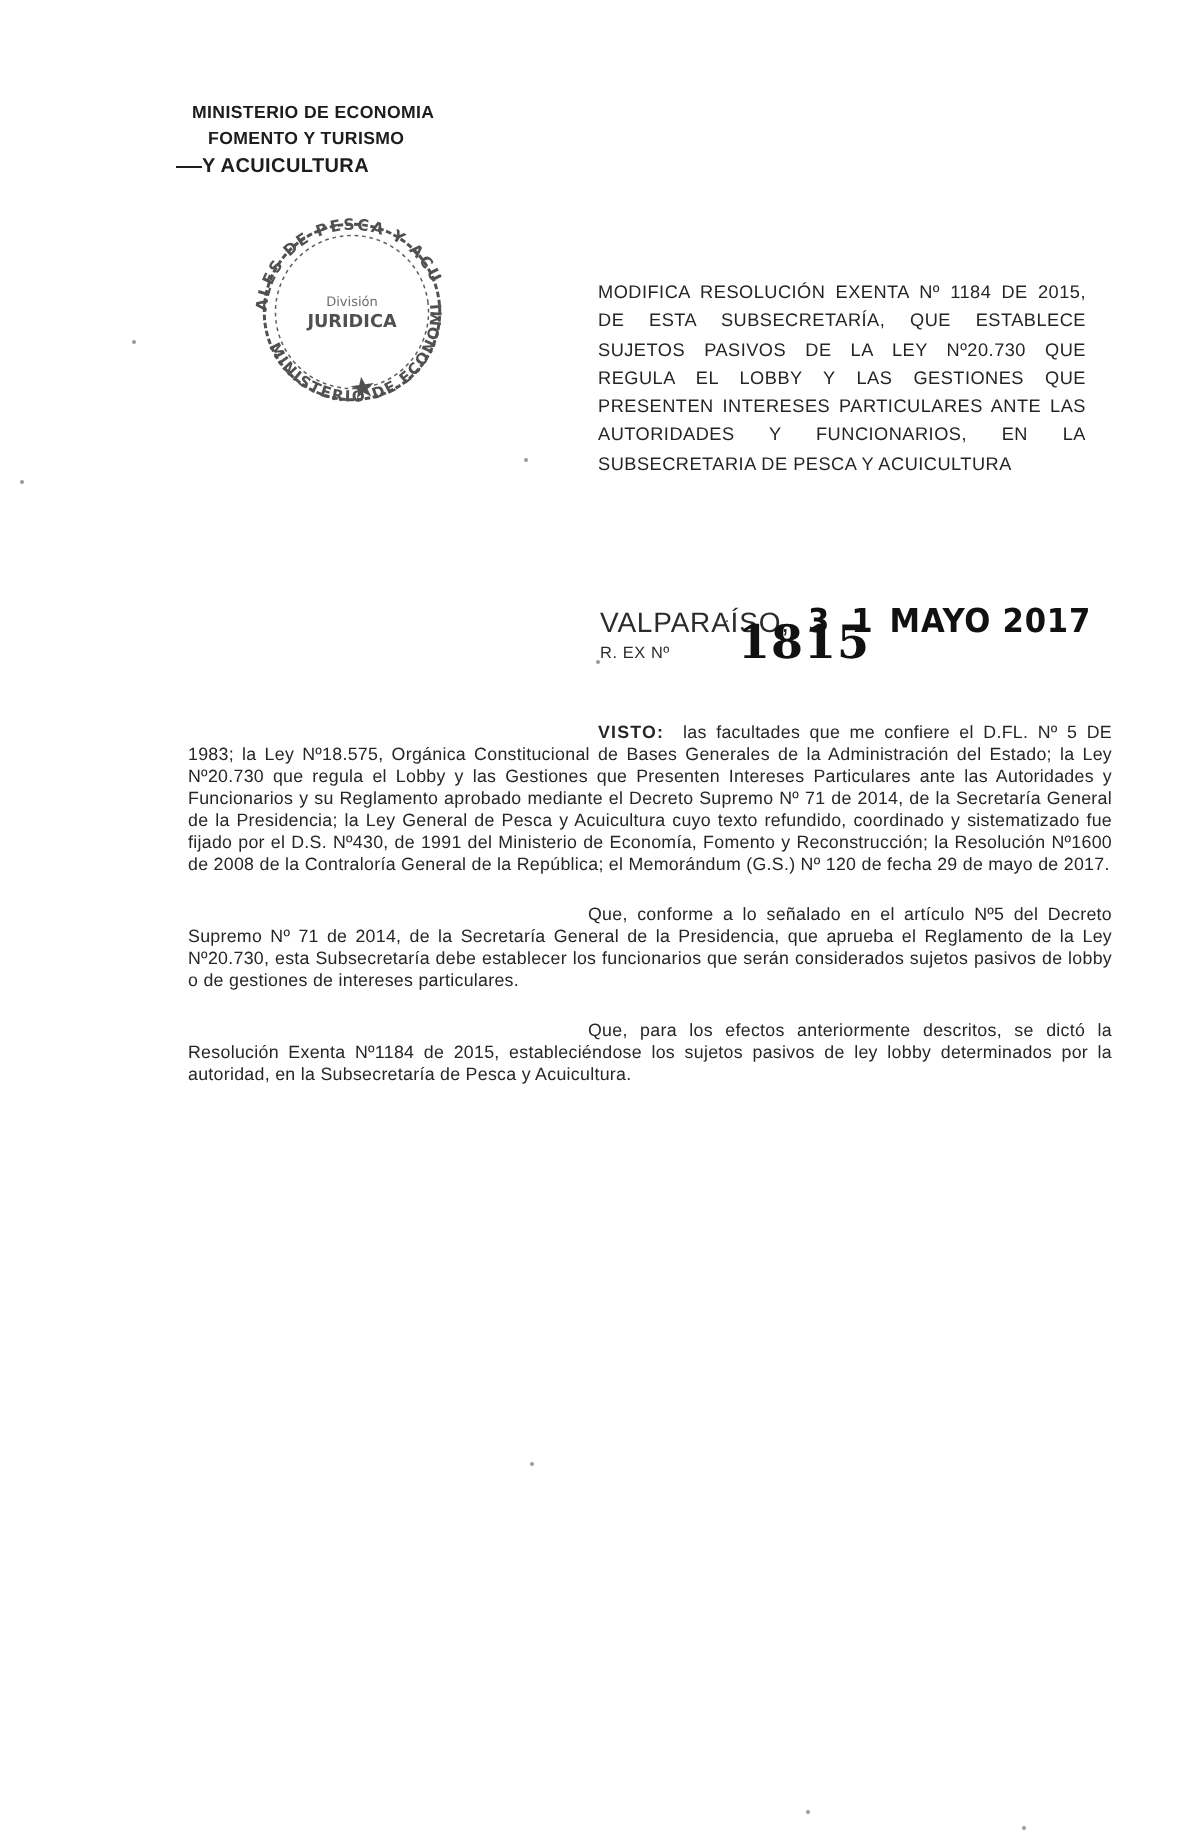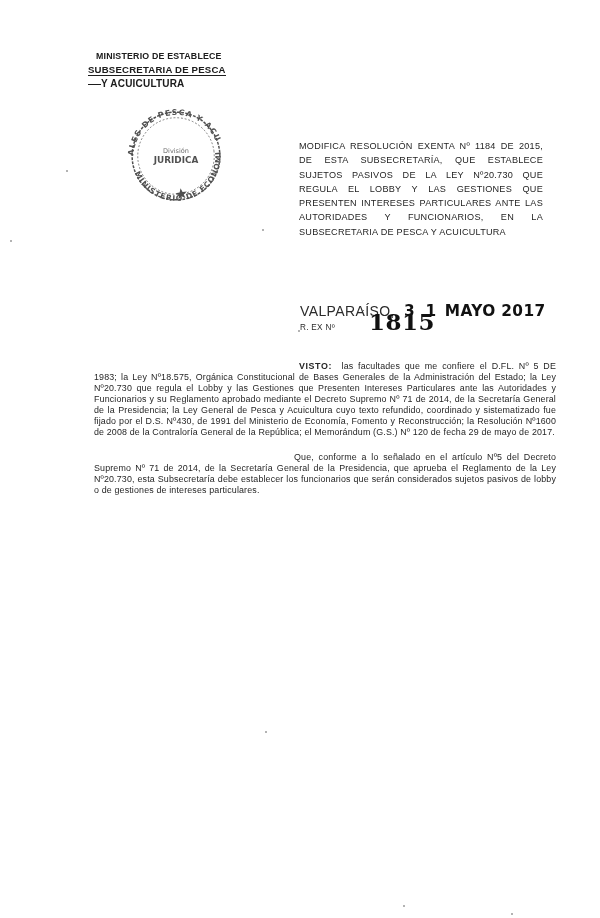--- a/index.html
+++ b/index.html
@@ -160,22 +160,22 @@
     background: #9a9a9a;
     border-radius: 50%;
   }
 </style>
 </head>
 <body>
 
 <div class="page">
 
   <div class="letterhead">
-    <div class="lh-line lh-1">MINISTERIO DE ESTABLECE</div>
-    <div class="lh-line lh-3"><span class="u">SUBSECRETARIA DE PESCA</span></div>
+    <div class="lh-line lh-1">MINISTERIO DE ECONOMIA</div>
+    <div class="lh-line lh-2">FOMENTO Y TURISMO</div>
     <div class="lh-line lh-4"><span class="lead"></span><span>Y ACUICULTURA</span></div>
   </div>
 
   <div class="stamp">
     <svg viewBox="0 0 120 120" xmlns="http://www.w3.org/2000/svg">
       <defs>
         <path id="arcTop" d="M 14,62 A 46,46 0 0 1 106,62" fill="none"></path>
         <path id="arcBottom" d="M 12,60 A 48,48 0 0 0 108,60" fill="none"></path>
       </defs>
       <g transform="rotate(-8 60 60)">
@@ -212,20 +212,23 @@
     <p class="para">
       <span class="indent-lg"></span><span class="lead-in">VISTO:</span>&nbsp; <span>las facultades que me confiere el D.FL. Nº 5 DE 1983; la Ley Nº18.575, Orgánica Constitucional de Bases Generales de la Administración del Estado; la Ley Nº20.730 que regula el Lobby y las Gestiones que Presenten Intereses Particulares ante las Autoridades y Funcionarios y su Reglamento aprobado mediante el Decreto Supremo Nº 71 de 2014, de la Secretaría General de la Presidencia; la Ley General de Pesca y Acuicultura cuyo texto refundido, coordinado y sistematizado fue fijado por el D.S. Nº430, de 1991 del Ministerio de Economía, Fomento y Reconstrucción; la Resolución Nº1600 de 2008 de la Contraloría General de la República; el Memorándum (G.S.) Nº 120 de fecha 29 de mayo de 2017.</span>
     </p>
 
 
 
     <p class="para">
       <span class="indent-md"></span><span>Que, conforme a lo señalado en el artículo Nº5 del Decreto Supremo Nº 71 de 2014, de la Secretaría General de la Presidencia, que aprueba el Reglamento de la Ley Nº20.730, esta Subsecretaría debe establecer los funcionarios que serán considerados sujetos pasivos de lobby o de gestiones de intereses particulares.</span>
     </p>
 
+    <p class="para">
+      <span class="indent-md"></span><span>Que, para los efectos anteriormente descritos, se dictó la Resolución Exenta Nº1184 de 2015, estableciéndose los sujetos pasivos de ley lobby determinados por la autoridad, en la Subsecretaría de Pesca y Acuicultura.</span>
+    </p>
 
 
   </div>
 
   <div class="speck" style="left:10px; top:240px; width:2px; height:2px;"></div>
   <div class="speck" style="left:66px; top:170px; width:2px; height:2px;"></div>
   <div class="speck" style="left:265px; top:731px; width:2px; height:2px;"></div>
   <div class="speck" style="left:262px; top:229px; width:2px; height:2px;"></div>
   <div class="speck" style="left:403px; top:905px; width:2px; height:2px;"></div>
   <div class="speck" style="left:511px; top:913px; width:2px; height:2px;"></div>

